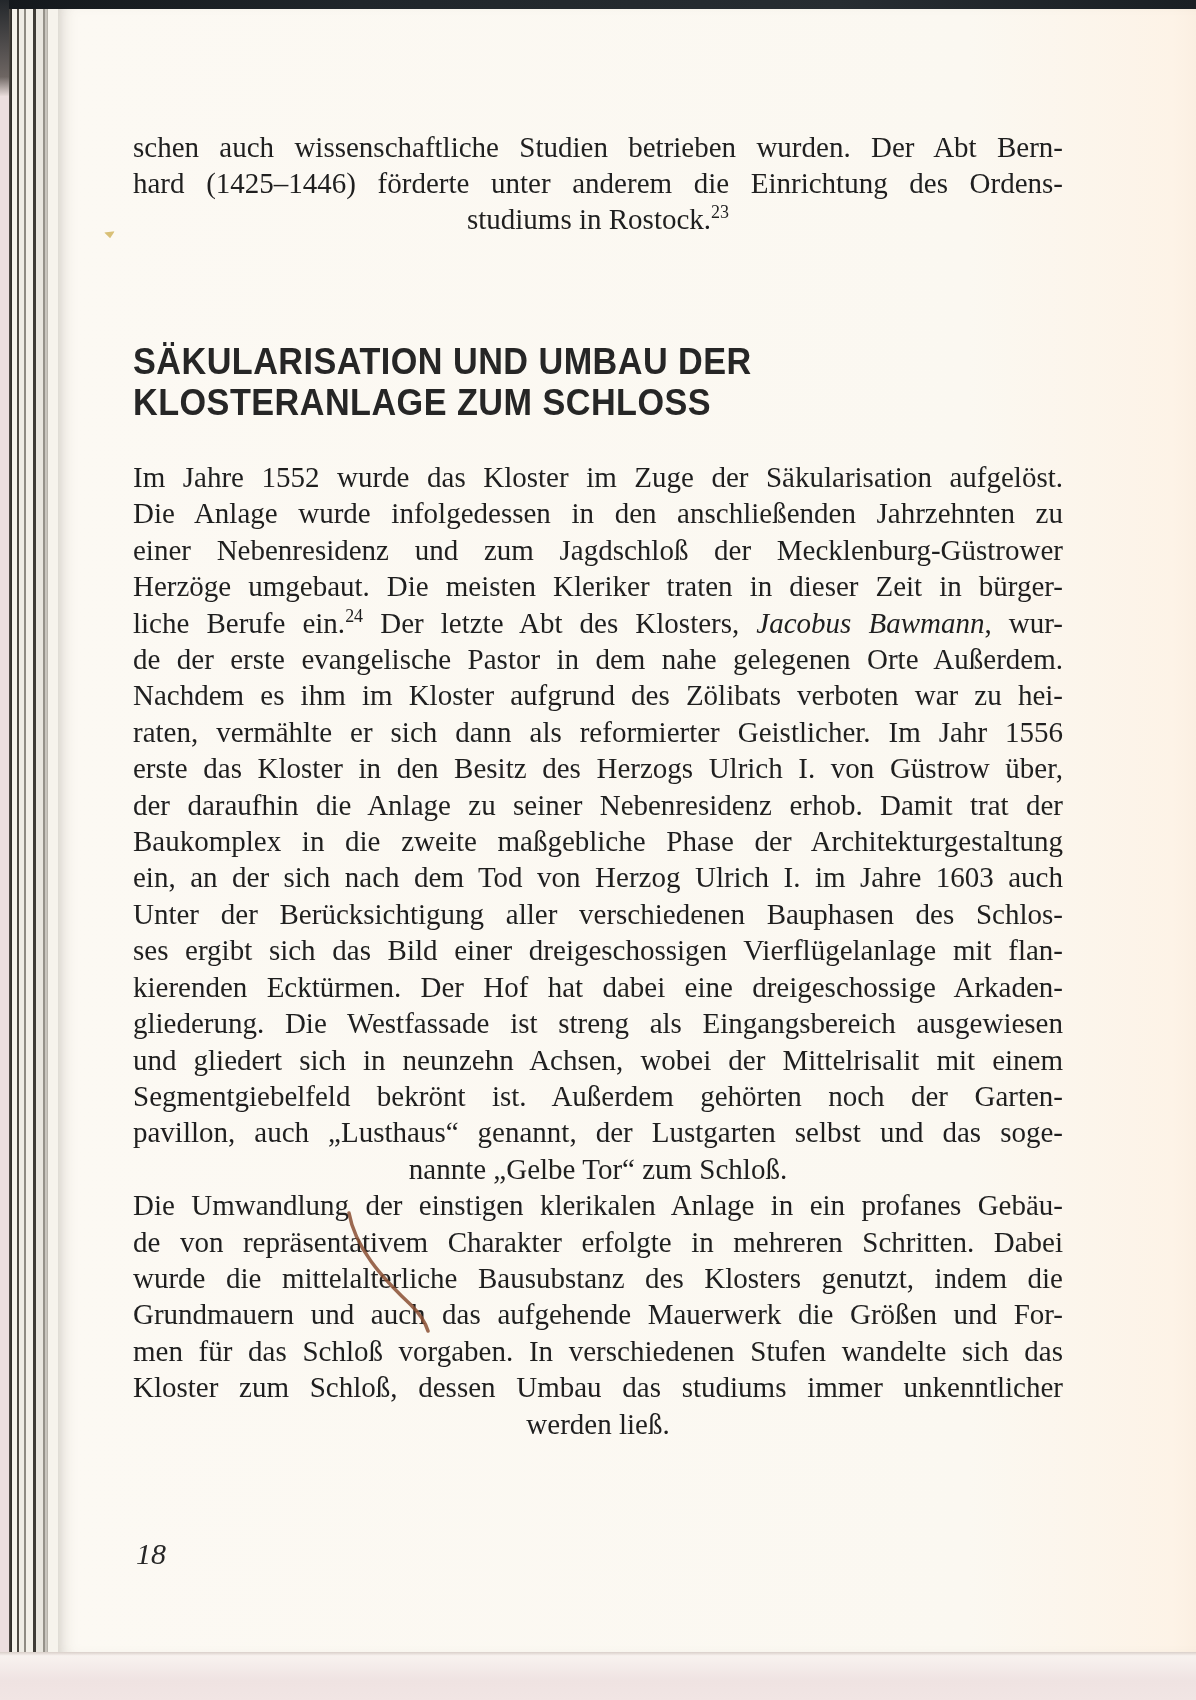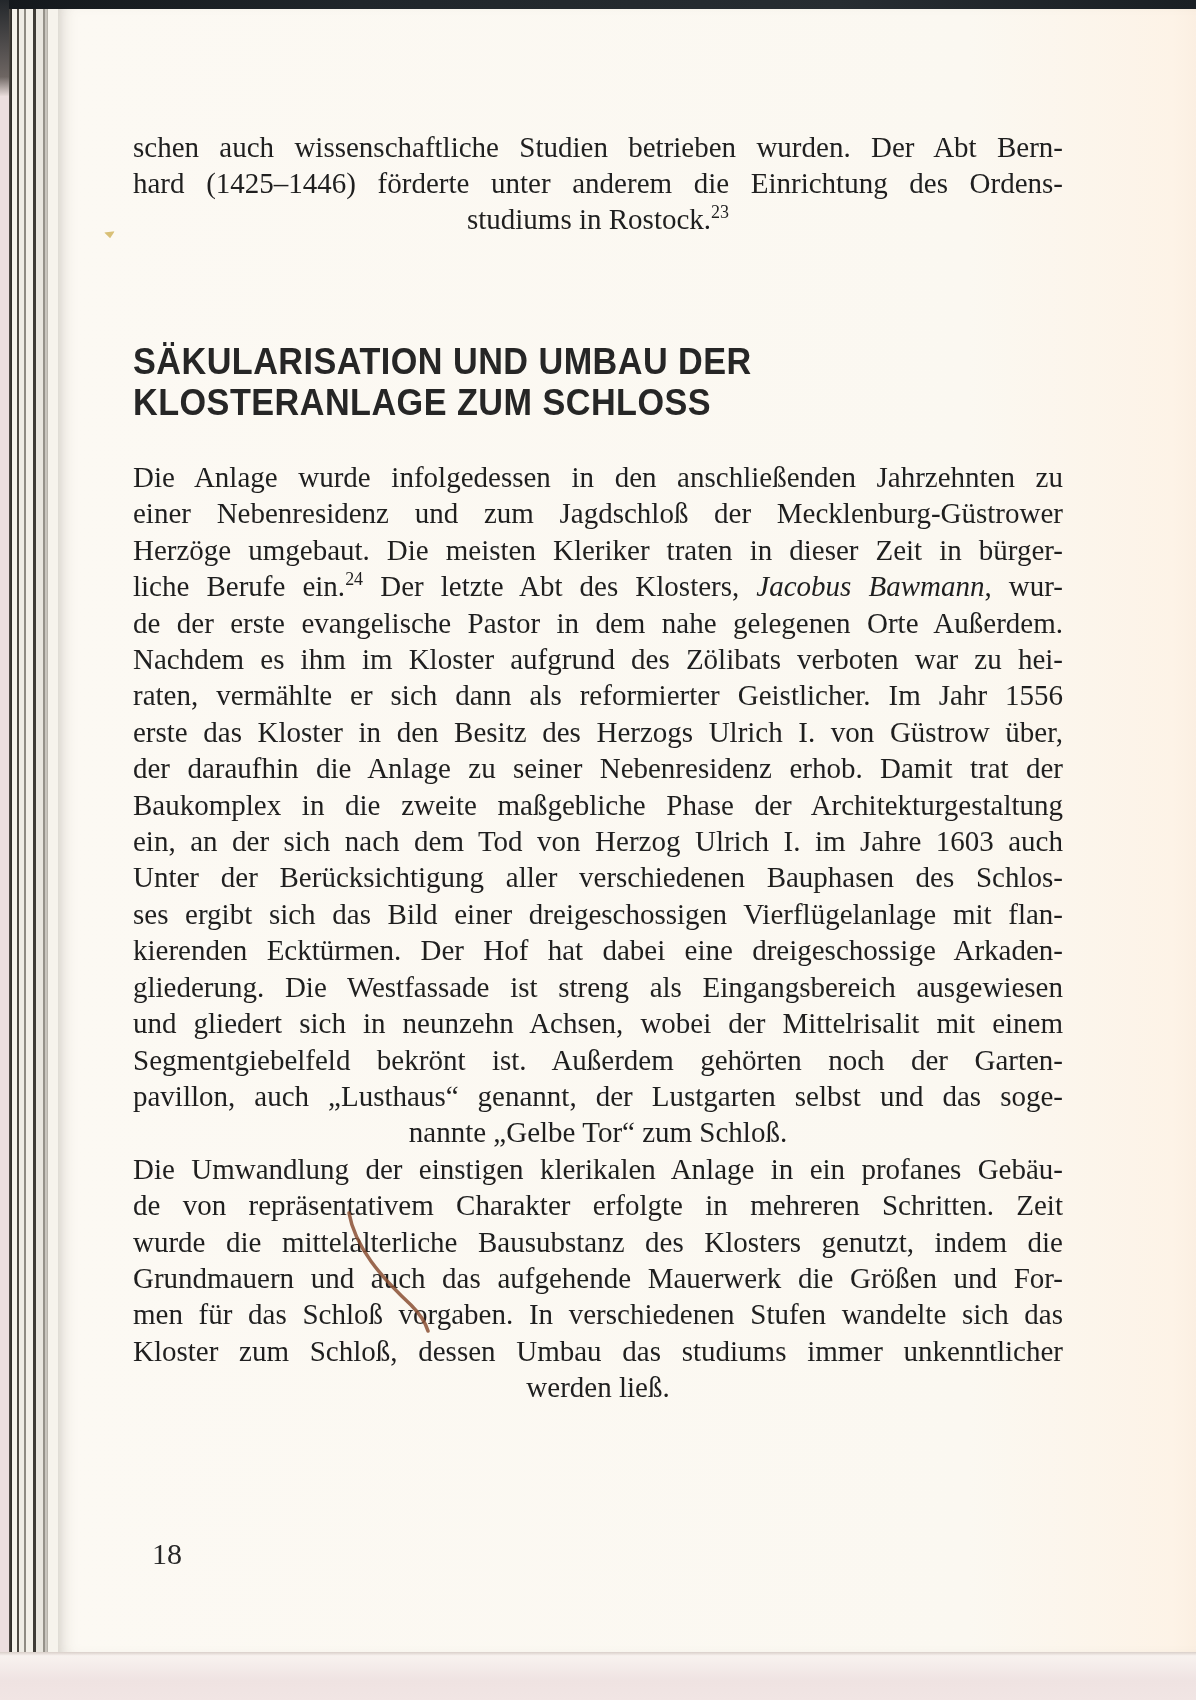--- a/index.html
+++ b/index.html
@@ -41,21 +41,21 @@
   .bodytext{top:450px;}
   .j{text-align:justify;text-align-last:justify;}
   .last{text-align:center;}
   sup{font-size:0.62em;vertical-align:super;line-height:0;}
   em{font-style:italic;}
   .heading{position:absolute;left:75px;top:332px;width:990px;
     font-family:"Liberation Sans",sans-serif;font-weight:700;
     font-size:36px;line-height:41px;color:#262626;letter-spacing:.5px;
     transform:scaleX(.95);transform-origin:left top;}
   .heading div{white-space:nowrap;}
-  .pageno{position:absolute;left:94px;top:1528px;font-size:30px;color:#272727;}
+  .pageno{position:absolute;left:78px;top:1528px;font-size:30px;color:#272727;font-style:italic;}
 
   
   .scratch{position:absolute;left:335px;top:1205px;width:110px;height:135px;pointer-events:none;}
   .speck{position:absolute;left:104px;top:230px;width:10px;height:8px;background:#d9c077;
     clip-path:polygon(0 45%,100% 0,70% 100%);transform:rotate(12deg);}
 </style>
 </head>
 <body>
 
 <div class="scan">
@@ -73,20 +73,21 @@
     </div>
 
     <div class="heading">
       <div>SÄKULARISATION UND UMBAU DER</div>
       <div>KLOSTERANLAGE ZUM SCHLOSS</div>
     </div>
 
     <div class="textblock bodytext">
 
       <div>
+        <div class="j">Im Jahre 1552 wurde das Kloster im Zuge der Säkularisation aufgelöst.</div>
         <div class="j">Die Anlage wurde infolgedessen in den anschließenden Jahrzehnten zu</div>
         <div class="j">einer Nebenresidenz und zum Jagdschloß der Mecklenburg-Güstrower</div>
         <div class="j">Herzöge umgebaut. Die meisten Kleriker traten in dieser Zeit in bürger-</div>
         <div class="j"><span>liche Berufe ein.</span><sup>24</sup><span> Der letzte Abt des Klosters, </span><em>Jacobus Bawmann</em><span>, wur-</span></div>
         <div class="j">de der erste evangelische Pastor in dem nahe gelegenen Orte Außerdem.</div>
         <div class="j">Nachdem es ihm im Kloster aufgrund des Zölibats verboten war zu hei-</div>
         <div class="j">raten, vermählte er sich dann als reformierter Geistlicher. Im Jahr 1556</div>
         <div class="j">erste das Kloster in den Besitz des Herzogs Ulrich I. von Güstrow über,</div>
         <div class="j">der daraufhin die Anlage zu seiner Nebenresidenz erhob. Damit trat der</div>
         <div class="j">Baukomplex in die zweite maßgebliche Phase der Architekturgestaltung</div>
@@ -99,21 +100,21 @@
         <div class="j">kierenden Ecktürmen. Der Hof hat dabei eine dreigeschossige Arkaden-</div>
         <div class="j">gliederung. Die Westfassade ist streng als Eingangsbereich ausgewiesen</div>
         <div class="j">und gliedert sich in neunzehn Achsen, wobei der Mittelrisalit mit einem</div>
         <div class="j">Segmentgiebelfeld bekrönt ist. Außerdem gehörten noch der Garten-</div>
         <div class="j">pavillon, auch „Lusthaus“ genannt, der Lustgarten selbst und das soge-</div>
         <div class="last">nannte „Gelbe Tor“ zum Schloß.</div>
       </div>
 
       <div>
         <div class="j">Die Umwandlung der einstigen klerikalen Anlage in ein profanes Gebäu-</div>
-        <div class="j">de von repräsentativem Charakter erfolgte in mehreren Schritten. Zeit</div>
+        <div class="j">de von repräsentativem Charakter erfolgte in mehreren Schritten. Dabei</div>
         <div class="j">wurde die mittelalterliche Bausubstanz des Klosters genutzt, indem die</div>
         <div class="j">Grundmauern und auch das aufgehende Mauerwerk die Größen und For-</div>
         <div class="j">men für das Schloß vorgaben. In verschiedenen Stufen wandelte sich das</div>
         <div class="j">Kloster zum Schloß, dessen Umbau das studiums immer unkenntlicher</div>
         <div class="last">werden ließ.</div>
       </div>
 
     </div>
 
     <div class="pageno">18</div>

